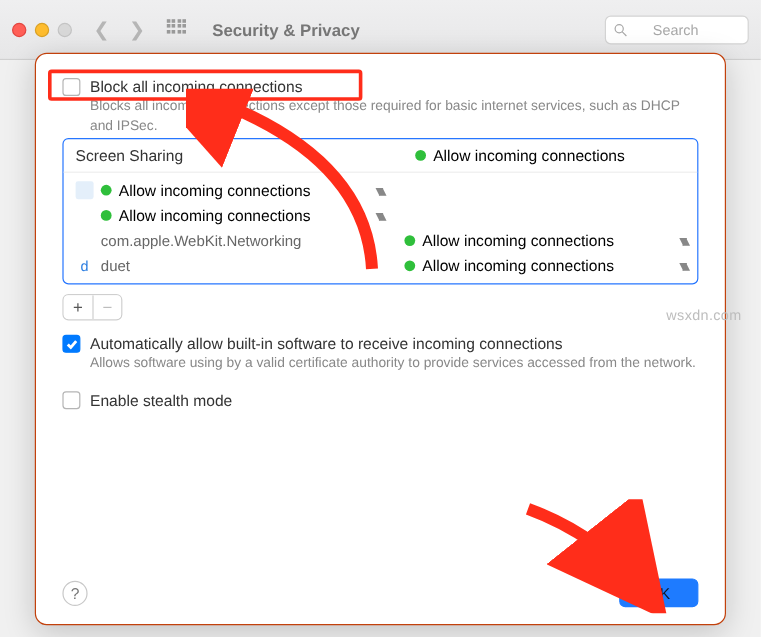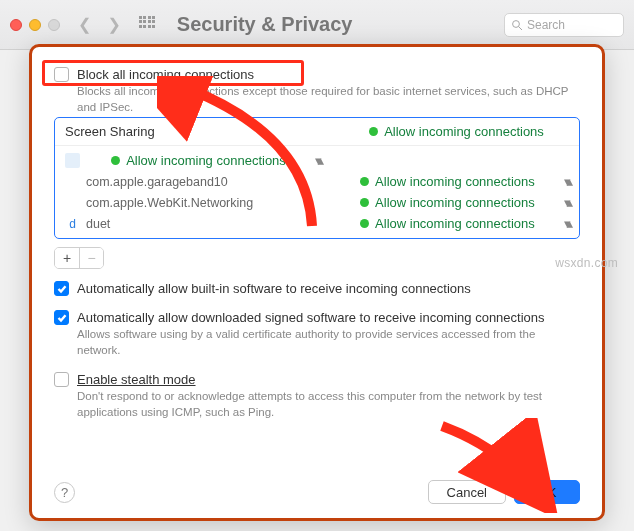--- a/index.html
+++ b/index.html
@@ -24,32 +24,32 @@
     gap: 8px;
   }
   .traffic { display:flex; gap:7px; margin-right:6px;}
   .tl { width:12px;height:12px;border-radius:50%; }
   .tl.red{background:#ff5f57;border:1px solid #e24640;}
   .tl.yel{background:#febc2e;border:1px solid #d9a126;}
   .tl.grn{background:#d8d8d8;border:1px solid #c4c4c4;}
   .nav-arrow { color:#b6b6b6; font-size:16px; padding:0 4px;}
   .grid-icon { width:18px;height:18px; display:grid; grid-template-columns:repeat(4,3px); grid-template-rows:repeat(4,3px); gap:1.5px; margin:0 6px;}
   .grid-icon span{background:#9a9a9a;}
-  .toolbar-title { font-weight:600; color:#777; font-size:20px; margin-left:6px;}
+  .toolbar-title { font-weight:600; color:#777; font-size:14px; margin-left:6px;}
   .spacer{flex:1;}
   .search-box{
     background:#fff; border:1px solid #d4d4d4; border-radius:5px; height:24px;
-    display:flex; align-items:center; padding:0 6px; width:120px; color:#a8a8a8; font-size:12px; gap:4px;
+    display:flex; align-items:center; padding:0 6px; width:120px; color:#a8a8a8; font-size:12px; gap:21px;
   }
   .search-ic{width:12px;height:12px;display:inline-block;}
   .search-ic svg{stroke:#a8a8a8;}
   
   .sheet {
     position:absolute; left:29px; top:44px; width:576px; height:477px;
-    background:#fff; border:3px solid #c2410c; border-radius:10px;
+    background:#fff; border:1px solid #c2410c; border-radius:10px;
     box-shadow:0 6px 26px rgba(0,0,0,0.18);
     padding:20px 22px 16px 22px;
   }
   .block-row{display:flex; align-items:center; gap:8px; position:relative; z-index:3;}
   .checkbox{
     width:15px;height:15px;border:1px solid #b5b5b5;border-radius:3px;background:#fff;flex-shrink:0;
     display:flex;align-items:center;justify-content:center;
   }
   .checkbox.checked{background:#007aff;border-color:#007aff;}
   .checkbox.checked svg{stroke:#fff;stroke-width:2.4;}
@@ -61,21 +61,21 @@
   }
   
   .apps-box{
     margin-top:2px;border:1px solid #2676ff;border-radius:5px;
     background:#fff;
   }
   .apps-header{
     display:flex;align-items:center;padding:6px 10px; border-bottom:1px solid #eee;
   }
   .apps-header .name{flex:1;font-size:13px;color:#333;}
-  .status{display:flex;align-items:center;gap:6px;font-size:13px;color:#15803d; width:225px;justify-content:center;}
+  .status{display:flex;align-items:center;gap:6px;font-size:13px;color:#000000; width:225px;}
   .dot{width:9px;height:9px;background:#2fbf3b;border-radius:50%;}
   .apps-list{padding:4px 0;}
   .app-row{display:flex;align-items:center;padding:3px 10px;font-size:12.5px;color:#666;}
   .app-row .app-ic{width:15px;height:15px;margin-right:6px;display:flex;align-items:center;justify-content:center;font-size:12px;}
   .app-row .app-name{flex:1;}
   .updown{color:#888;font-size:13px;letter-spacing:-4px;margin-left:4px;}
   .add-remove{
     display:inline-flex;border:1px solid #cfcfcf;border-radius:5px;margin-top:8px;overflow:hidden;
   }
   .ar-btn{width:24px;height:20px;display:flex;align-items:center;justify-content:center;font-size:14px;color:#555;background:#fff;}
@@ -158,21 +158,20 @@
       <div class="app-row">
         <span class="app-ic" style="background:#e4effa;border-radius:2px;"></span>
         <div class="status">
             <div class="dot"></div>
             <span>Allow incoming connections</span>
           </div>
         <span class="updown">▾▴</span>
       </div>
       <div class="app-row">
         <span class="app-ic"></span>
-        <span class="app-name">com.apple.garageband10</span>
         <div class="status">
             <div class="dot"></div>
             <span>Allow incoming connections</span>
           </div>
         <span class="updown">▾▴</span>
       </div>
       <div class="app-row">
         <span class="app-ic"></span>
         <span class="app-name">com.apple.WebKit.Networking</span>
         <div class="status">
@@ -200,40 +199,30 @@
 
   <div class="section block-row">
     <div class="checkbox checked">
       <svg width="10" height="10" viewBox="0 0 10 10" fill="none">
           <polyline points="1.5,5 4,7.5 8.5,2.3"></polyline>
         </svg>
     </div>
     <div class="label">Automatically allow built-in software to receive incoming connections</div>
   </div>
 
+  <div class="subtext">Allows software using by a valid certificate authority to provide services accessed from the network.</div>
+
   <div class="section block-row" style="margin-top:14px;">
-    <div class="checkbox checked">
-      <svg width="10" height="10" viewBox="0 0 10 10" fill="none">
-          <polyline points="1.5,5 4,7.5 8.5,2.3"></polyline>
-        </svg>
-    </div>
-    <div class="label">Automatically allow downloaded signed software to receive incoming connections</div>
-  </div>
-  <div class="subtext">Allows software using by a valid certificate authority to provide services accessed from the network.</div>
-
-  <div class="section block-row" style="margin-top:14px;text-decoration:underline;">
     <div class="checkbox"></div>
     <div class="label">Enable stealth mode</div>
   </div>
-  <div class="subtext">Don't respond to or acknowledge attempts to access this computer from the network by test applications using ICMP, such as Ping.</div>
 
   <div class="footer">
     <div class="help">?</div>
     <div class="spacer"></div>
-    <div class="btn">Cancel</div>
     <div class="btn primary">OK</div>
   </div>
 
   
   <svg class="arrow" style="left:125px; top:29px; width:170px; height:160px;" viewBox="0 0 170 160">
     <defs>
         <marker id="ah1" markerWidth="10" markerHeight="10" refX="2" refY="5" orient="auto">
           <polygon points="0,0 10,5 0,10" fill="#ff2d1a"></polygon>
         </marker>
       </defs>

